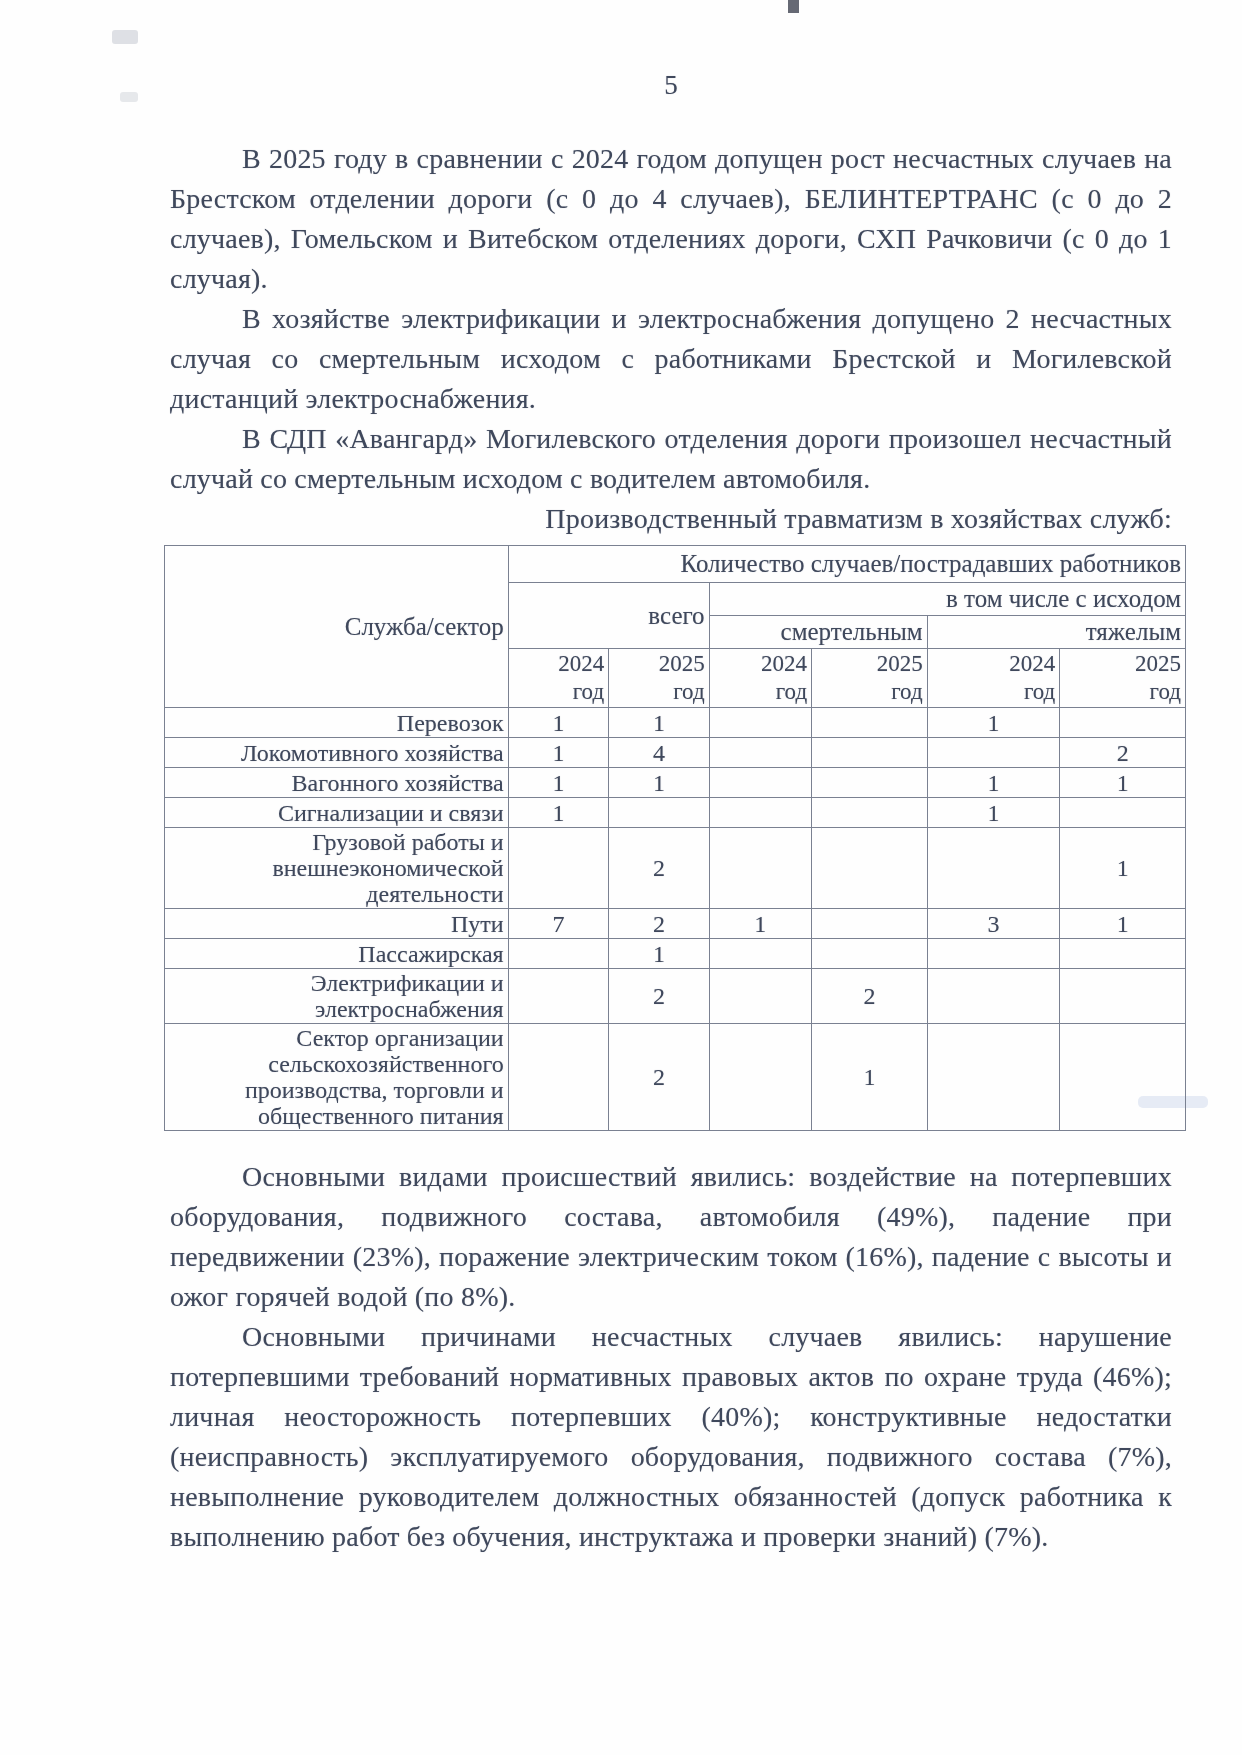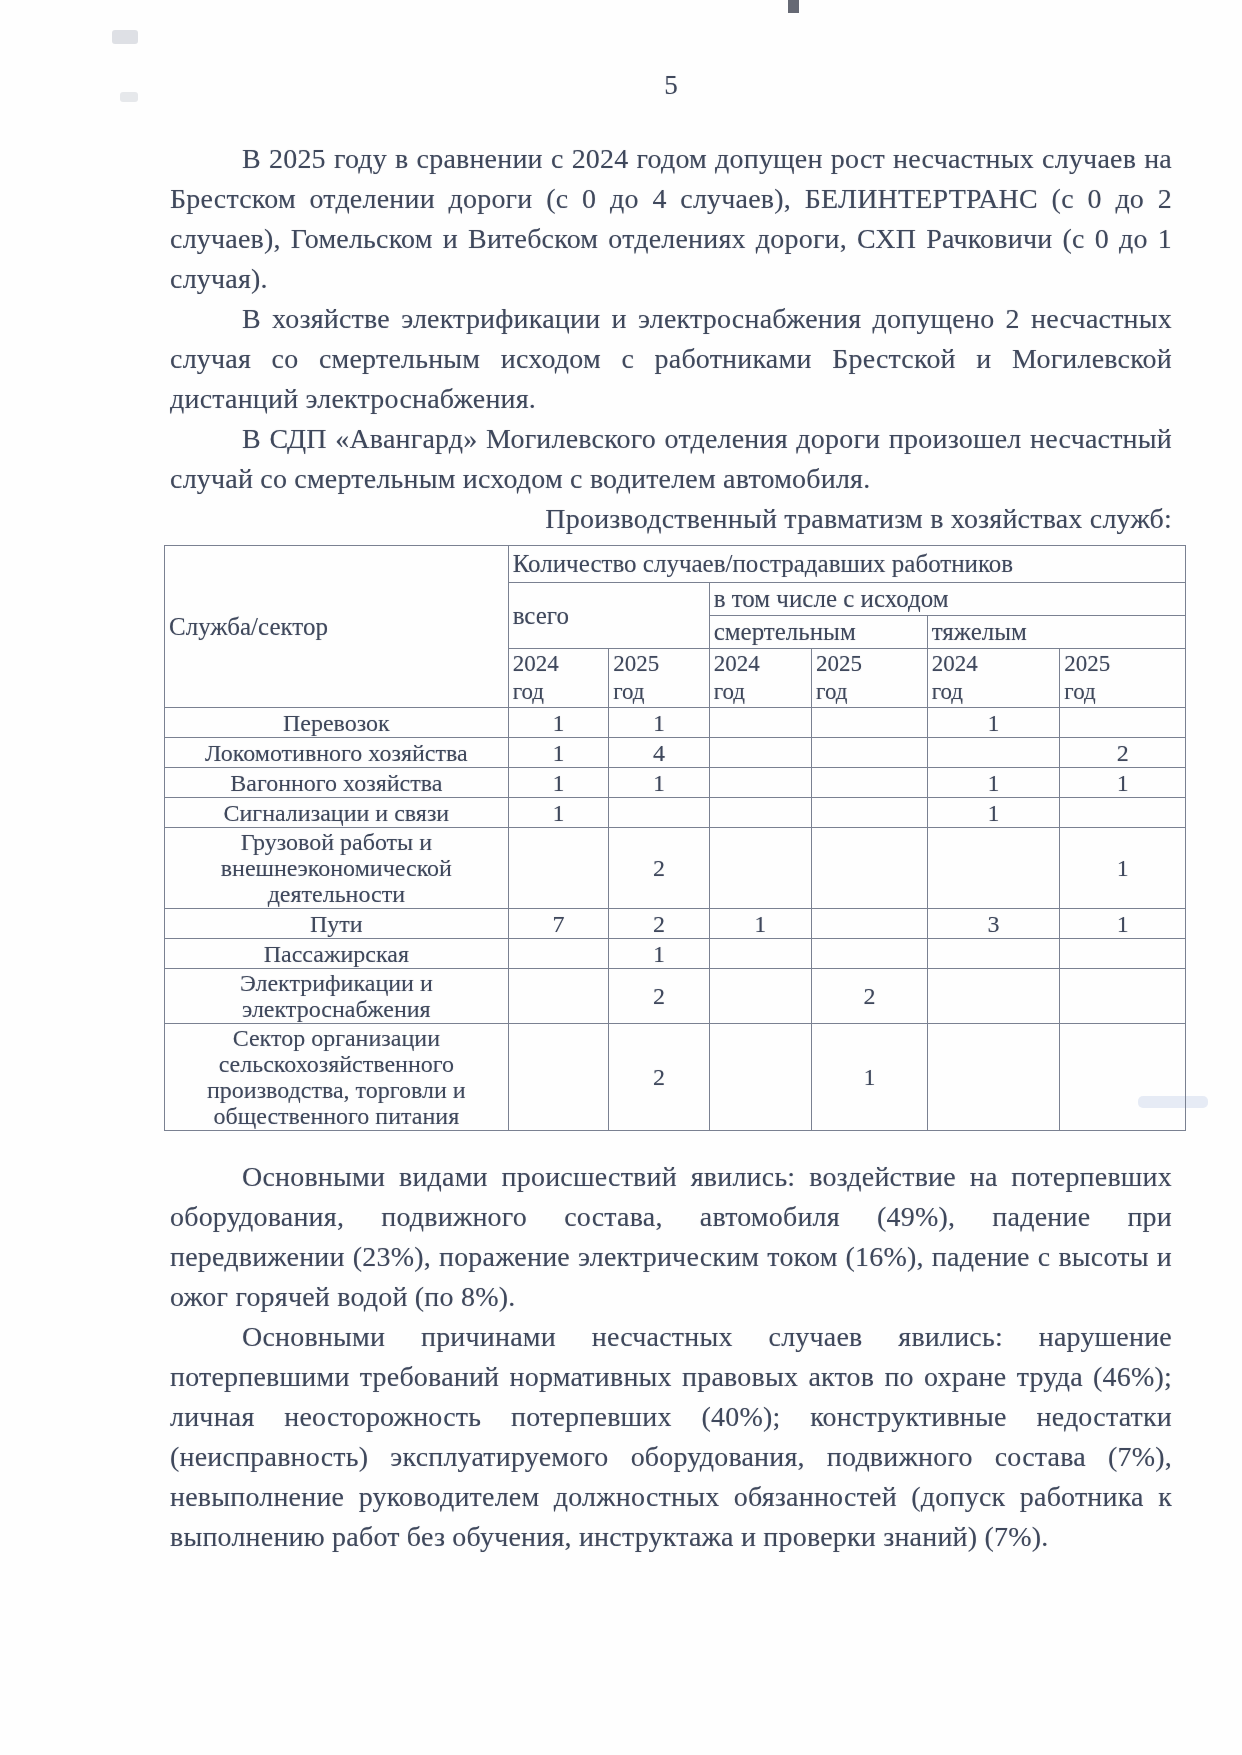--- a/index.html
+++ b/index.html
@@ -43,28 +43,28 @@
   table.inj th, table.inj td{
     border:1px solid #7981922;
     border:1px solid #79,
   }
   table.inj th, table.inj td{
     border:1px solid #7a8191;
     padding:1px 4px;
     font-weight:normal;
     vertical-align:middle;
   }
-  table.inj th{ text-align:left; }
+  table.inj th{ text-align:right; }
   th.group-h{ height:34px; font-size:25px; }
   th.mid-h{ height:30px; font-size:25px; }
   th.yr{ height:54px; font-size:23px;border-radius:10px; }
   th.yr .yrspan{ display:inline-block; width:min-content; line-height:28px; }
   th.service-h{ font-size:25px; }
   td.lbl{
-    text-align:center;
+    text-align:right;
     padding-left:8px;
     height:27px;
   }
   td.val{
     text-align:center;
     height:27px;
   }
   
   .artifact{ position:absolute; }
   .a-top{ left:788px; top:0; width:11px; height:13px; background:#4b4f5c; opacity:.85; }

